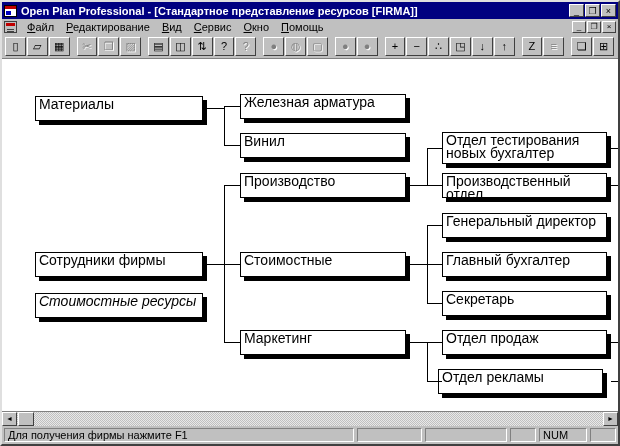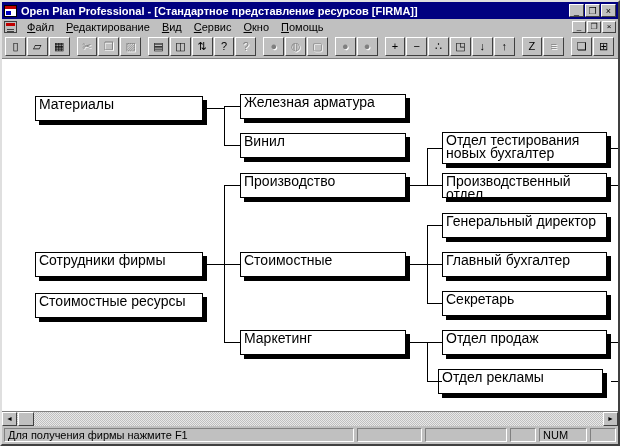--- a/index.html
+++ b/index.html
@@ -188,21 +188,21 @@
     <div class="node" style="left:238px;top:35px;width:166px;"><span>Железная арматура</span></div>
     <div class="node" style="left:238px;top:74px;width:166px;"><span>Винил</span></div>
     <div class="node" style="left:238px;top:114px;width:166px;"><span>Производство</span></div>
     <div class="node" style="left:440px;top:73px;width:165px;height:32px;"><span>Отдел тестирования новых бухгалтер</span></div>
     <div class="node" style="left:440px;top:114px;width:165px;"><span>Производственный отдел</span></div>
     <div class="node" style="left:440px;top:154px;width:165px;"><span>Генеральный директор</span></div>
     <div class="node" style="left:440px;top:193px;width:165px;"><span>Главный бухгалтер</span></div>
     <div class="node" style="left:440px;top:232px;width:165px;"><span>Секретарь</span></div>
     <div class="node" style="left:33px;top:193px;width:168px;"><span>Сотрудники фирмы</span></div>
     <div class="node" style="left:238px;top:193px;width:166px;"><span>Стоимостные</span></div>
-    <div class="node" style="left:33px;top:234px;width:168px;"><span>Стоимостные ресурсы</span></div>
+    <div class="node" style="left:33px;top:234px;width:168px;font-style:italic;"><span>Стоимостные ресурсы</span></div>
     <div class="node" style="left:238px;top:271px;width:166px;"><span>Маркетинг</span></div>
     <div class="node" style="left:440px;top:271px;width:165px;"><span>Отдел продаж</span></div>
     <div class="node" style="left:436px;top:310px;width:165px;"><span>Отдел рекламы</span></div>
 
     <div class="cline h" style="left:201px;top:49px;width:21px;"></div>
     <div class="cline v" style="left:222px;top:47px;height:40px;"></div>
     <div class="cline h" style="left:222px;top:47px;width:16px;"></div>
     <div class="cline h" style="left:222px;top:86px;width:16px;"></div>
 
     <div class="cline h" style="left:201px;top:205px;width:21px;"></div>

